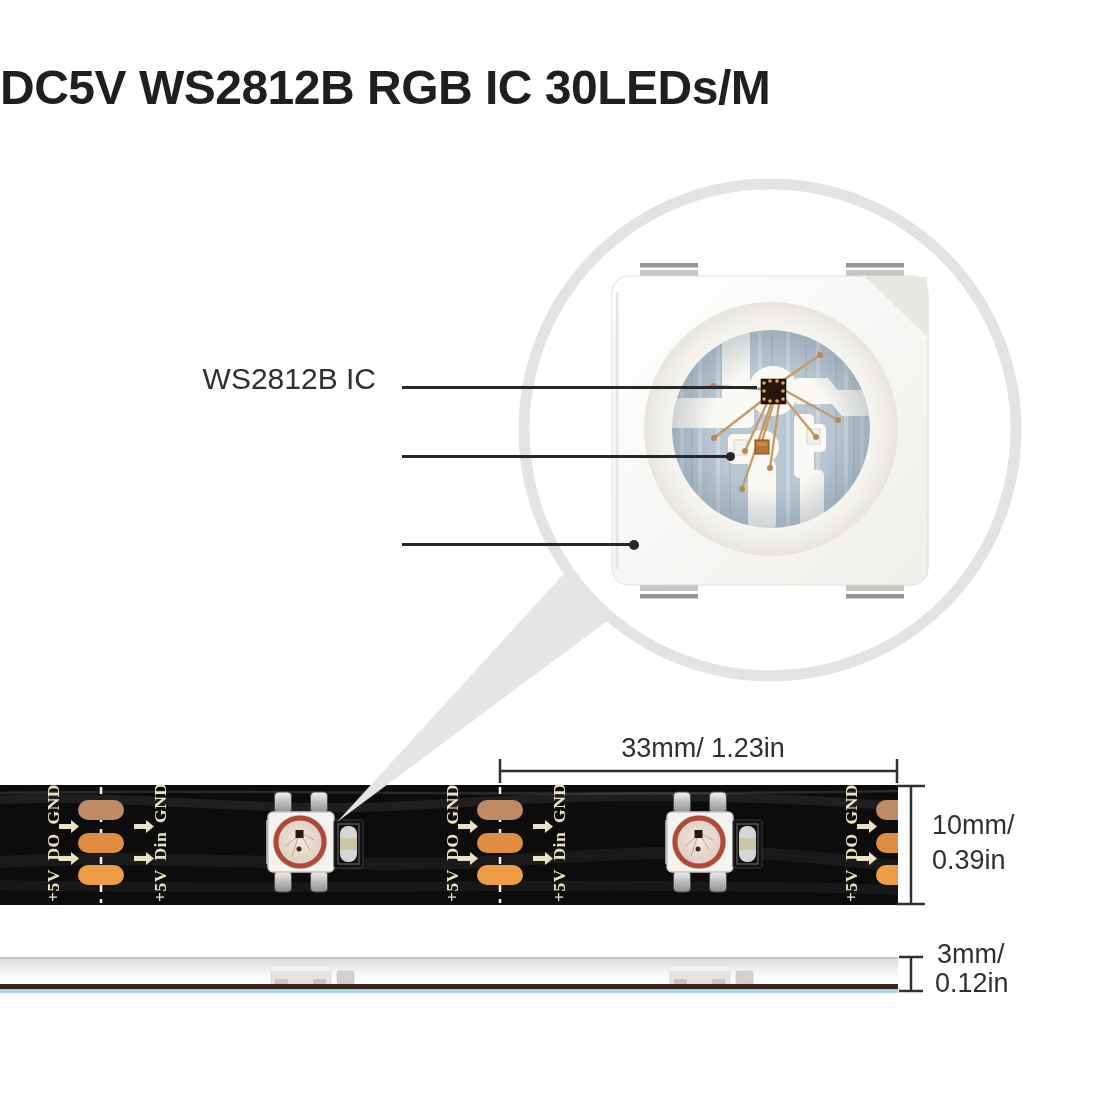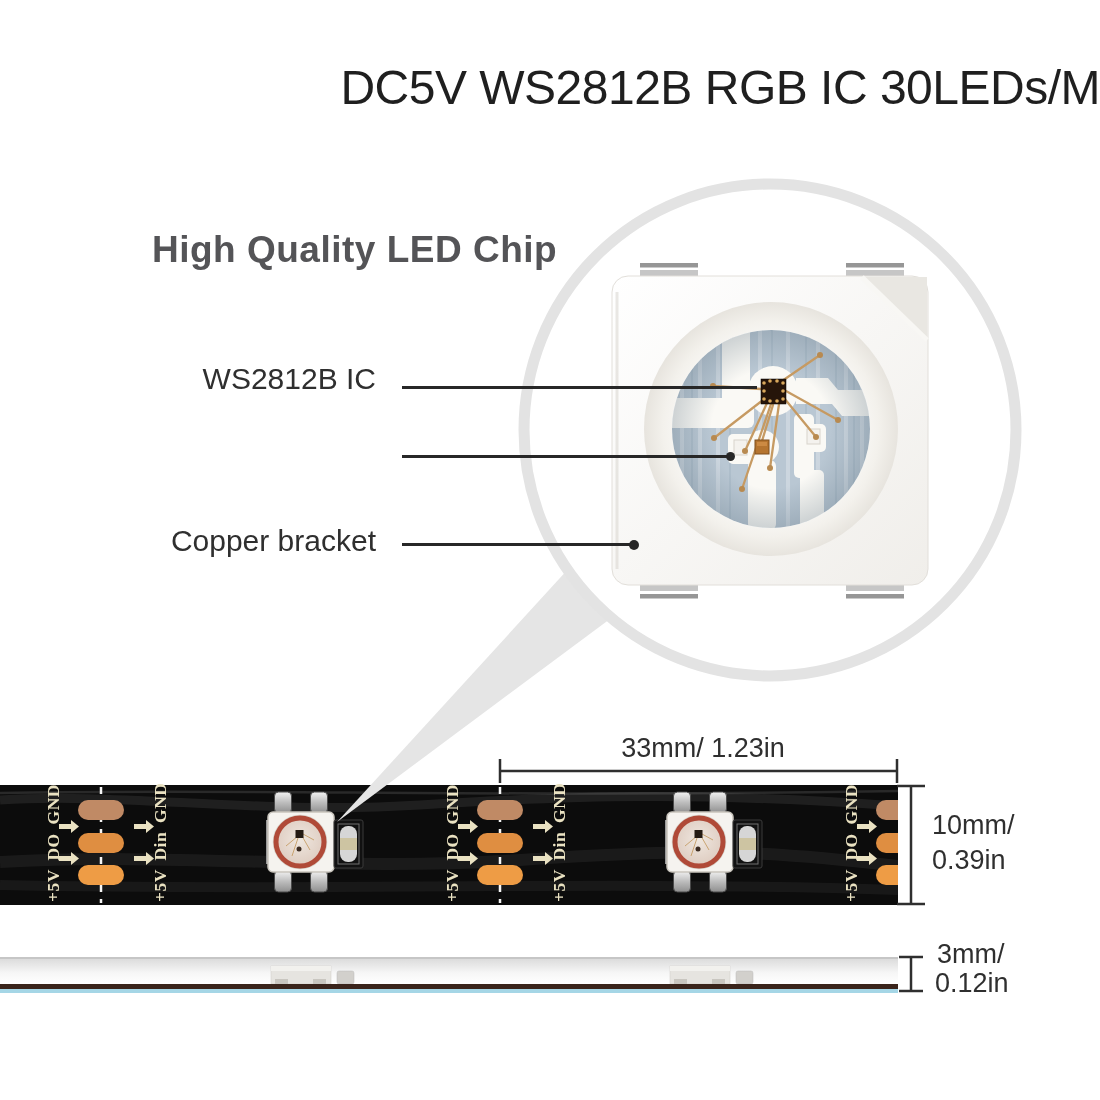--- a/index.html
+++ b/index.html
@@ -1,22 +1,22 @@
 <!DOCTYPE html>
 <html><head>
 <meta charset="utf-8">
 <style>
   html,body{margin:0;padding:0;background:#ffffff;}
   .canvas{
     position:relative;width:1100px;height:1100px;background:#ffffff;
     font-family:"Liberation Sans", sans-serif;overflow:hidden;
   }
   .page-title{
-    position:absolute;left:0;right:0;top:60px;text-align:right;
-    font-size:48px;font-weight:normal;color:#1f1f1f;letter-spacing:-0.5px;
+    position:absolute;left:0;right:0;top:60px;text-align:left;
+    font-size:48px;font-weight:bold;color:#1f1f1f;letter-spacing:-0.5px;
   }
   .section-heading{
     position:absolute;left:152px;top:229px;
     font-size:37px;font-weight:bold;color:#545457;letter-spacing:0.5px;
   }
   .callout-label{
     position:absolute;left:100px;width:276px;text-align:right;
     font-size:30px;color:#2f2f2f;
   }
   .callout-line{position:absolute;height:3px;background:#272727;}
@@ -319,24 +319,22 @@
           <circle cx="770" cy="401" r="1.8"></circle>
             <circle cx="777" cy="401" r="1.8"></circle>
           <circle cx="770" cy="381" r="1.8"></circle>
             <circle cx="777" cy="381" r="1.8"></circle>
         </g>
       </g>
     </g>
   </svg>
 
   <div class="page-title">DC5V WS2812B RGB IC 30LEDs/M</div>
-  <div class="section-heading">High Quality LED Chip</div>
 
   <div class="callout-label lbl-1 overlay">WS2812B IC</div>
-  <div class="callout-label lbl-3 overlay">Copper bracket</div>
 
   <div class="callout-line line-1 overlay"></div>
   <div class="callout-line line-2 overlay"></div>
   <div class="callout-dot dot-2 overlay"></div>
   <div class="callout-line line-3 overlay"></div>
   <div class="callout-dot dot-3 overlay"></div>
 
 </div>
 
 </body></html>

